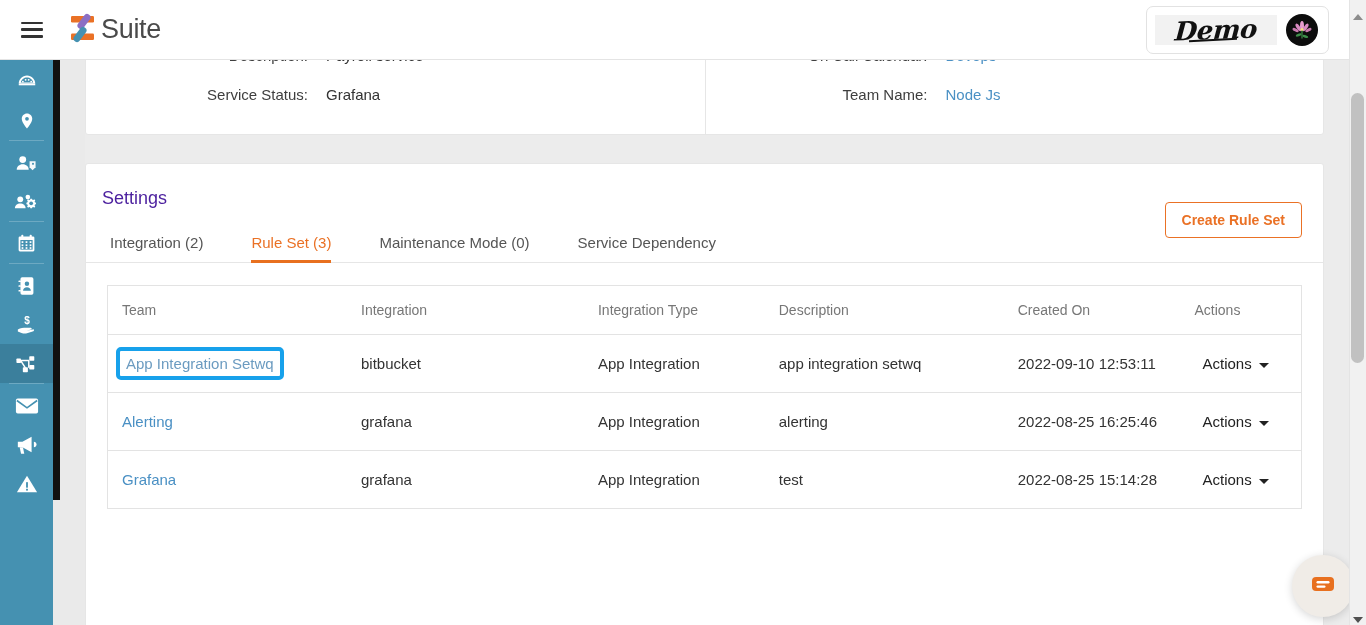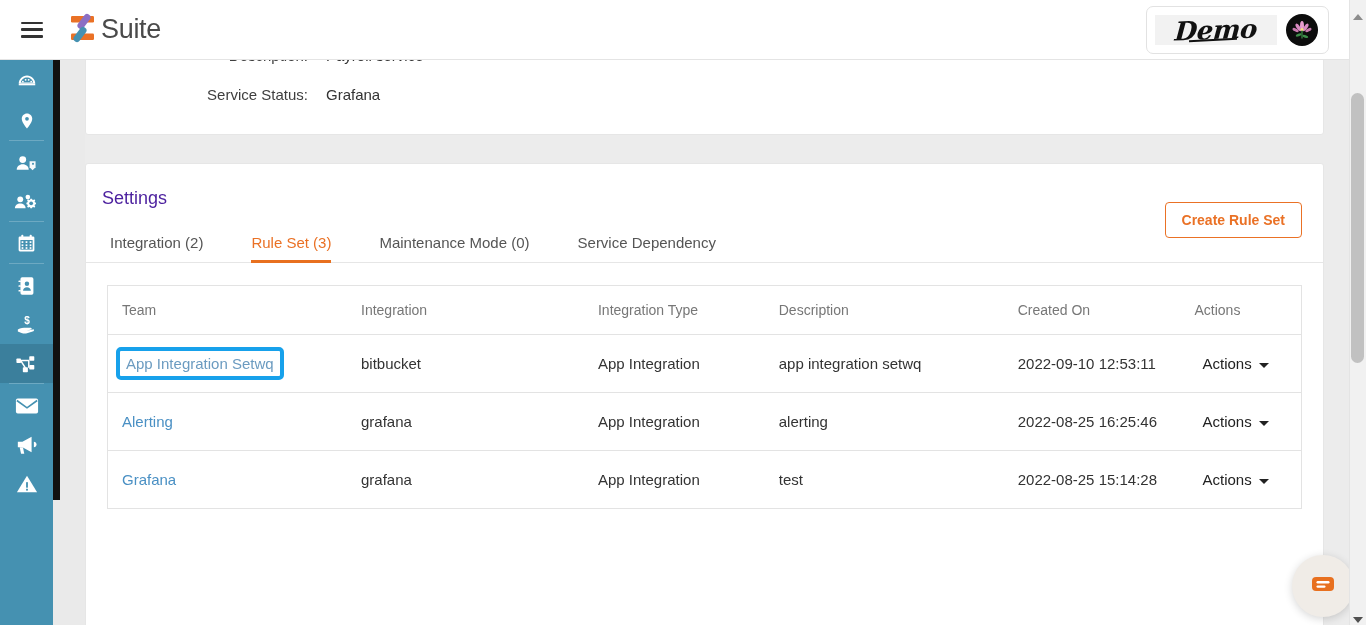--- a/index.html
+++ b/index.html
@@ -393,20 +393,30 @@
 <div class="detail-card">
   <div class="detail-grid">
     <div class="detail-col left">
       <div class="detail-row">
         <div class="detail-label">Description:</div>
         <div class="detail-value">Payroll service</div>
       </div>
       <div class="detail-row">
         <div class="detail-label">Service Status:</div>
         <div class="detail-value">Grafana</div>
+      </div>
+    </div>
+    <div class="detail-col right">
+      <div class="detail-row">
+        <div class="detail-label">On Call Calendar:</div>
+        <div class="detail-value link">Devops</div>
+      </div>
+      <div class="detail-row">
+        <div class="detail-label">Team Name:</div>
+        <div class="detail-value link">Node Js</div>
       </div>
     </div>
   </div>
 </div>
 
 <div class="settings-card">
   <div class="settings-title">Settings</div>
 
   <div class="tabs-row">
     <div class="tab">Integration (2)</div>

